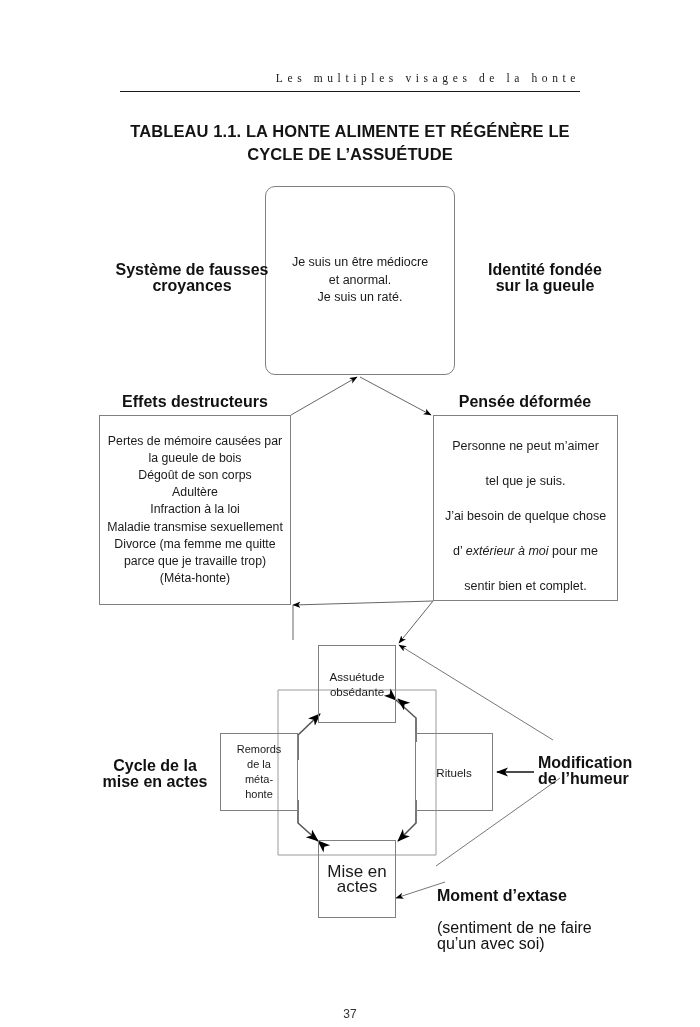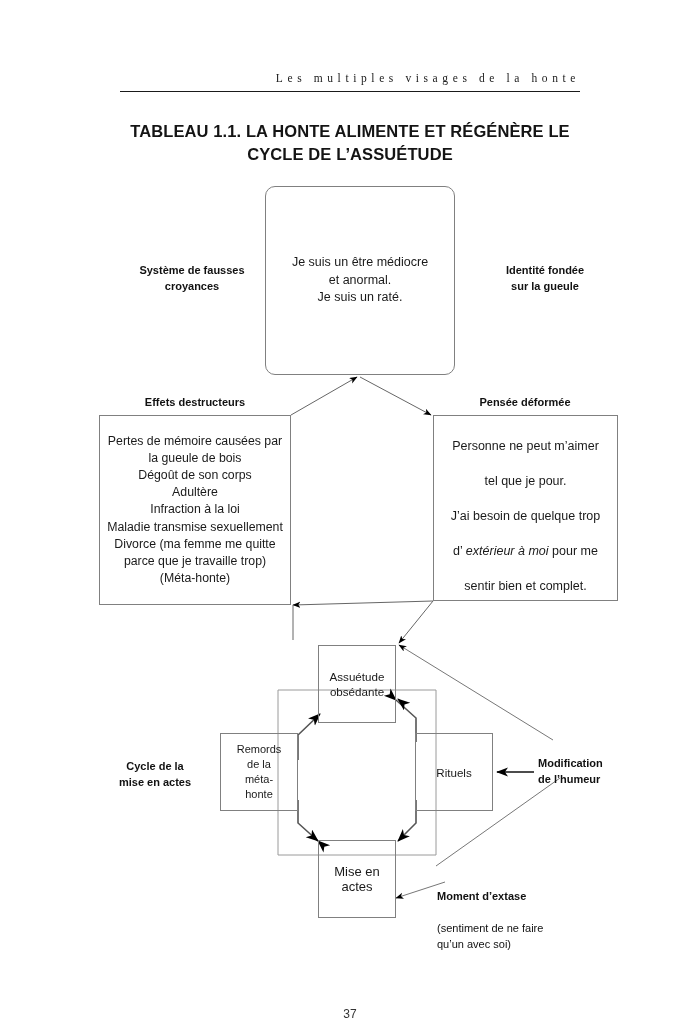--- a/index.html
+++ b/index.html
@@ -129,29 +129,29 @@
   }
   #box-rituals {
     left: 415px; top: 733px;
     width: 78px; height: 78px;
     font-size: 11.6px;
     line-height: 15px;
   }
   #box-acting {
     left: 318px; top: 840px;
     width: 78px; height: 78px;
-    font-size: 13px;
+    font-size: 17px;
     line-height: 15px;
   }
 
   
   .side-label {
     position: absolute;
     font-weight: bold;
-    font-size: 11px;
+    font-size: 16px;
     line-height: 16px;
     color: #111111;
     white-space: pre-line;
   }
   #label-false-beliefs {
     left: 112px; top: 262px;
     width: 160px;
     text-align: center;
   }
   #label-shame-identity {
@@ -266,22 +266,22 @@
 Infraction à la loi
 Maladie transmise sexuellement
 Divorce (ma femme me quitte
 parce que je travaille trop)
 (Méta-honte)</div>
   </div>
 
   <div class="dbox" id="box-thought">
     <div class="btxt">
       <span>Personne ne peut m’aimer</span><br>
-      <span>tel que je pour.</span><br>
-      <span>J’ai besoin de quelque trop</span><br>
+      <span>tel que je suis.</span><br>
+      <span>J’ai besoin de quelque chose</span><br>
       <span>d’ </span><span class="ital">extérieur à moi</span><span>  pour me</span><br>
       <span>sentir bien et complet.</span>
     </div>
   </div>
 
   <div class="dbox" id="box-obsession">
     <div class="btxt">Assuétude
 obsédante</div>
   </div>
 

